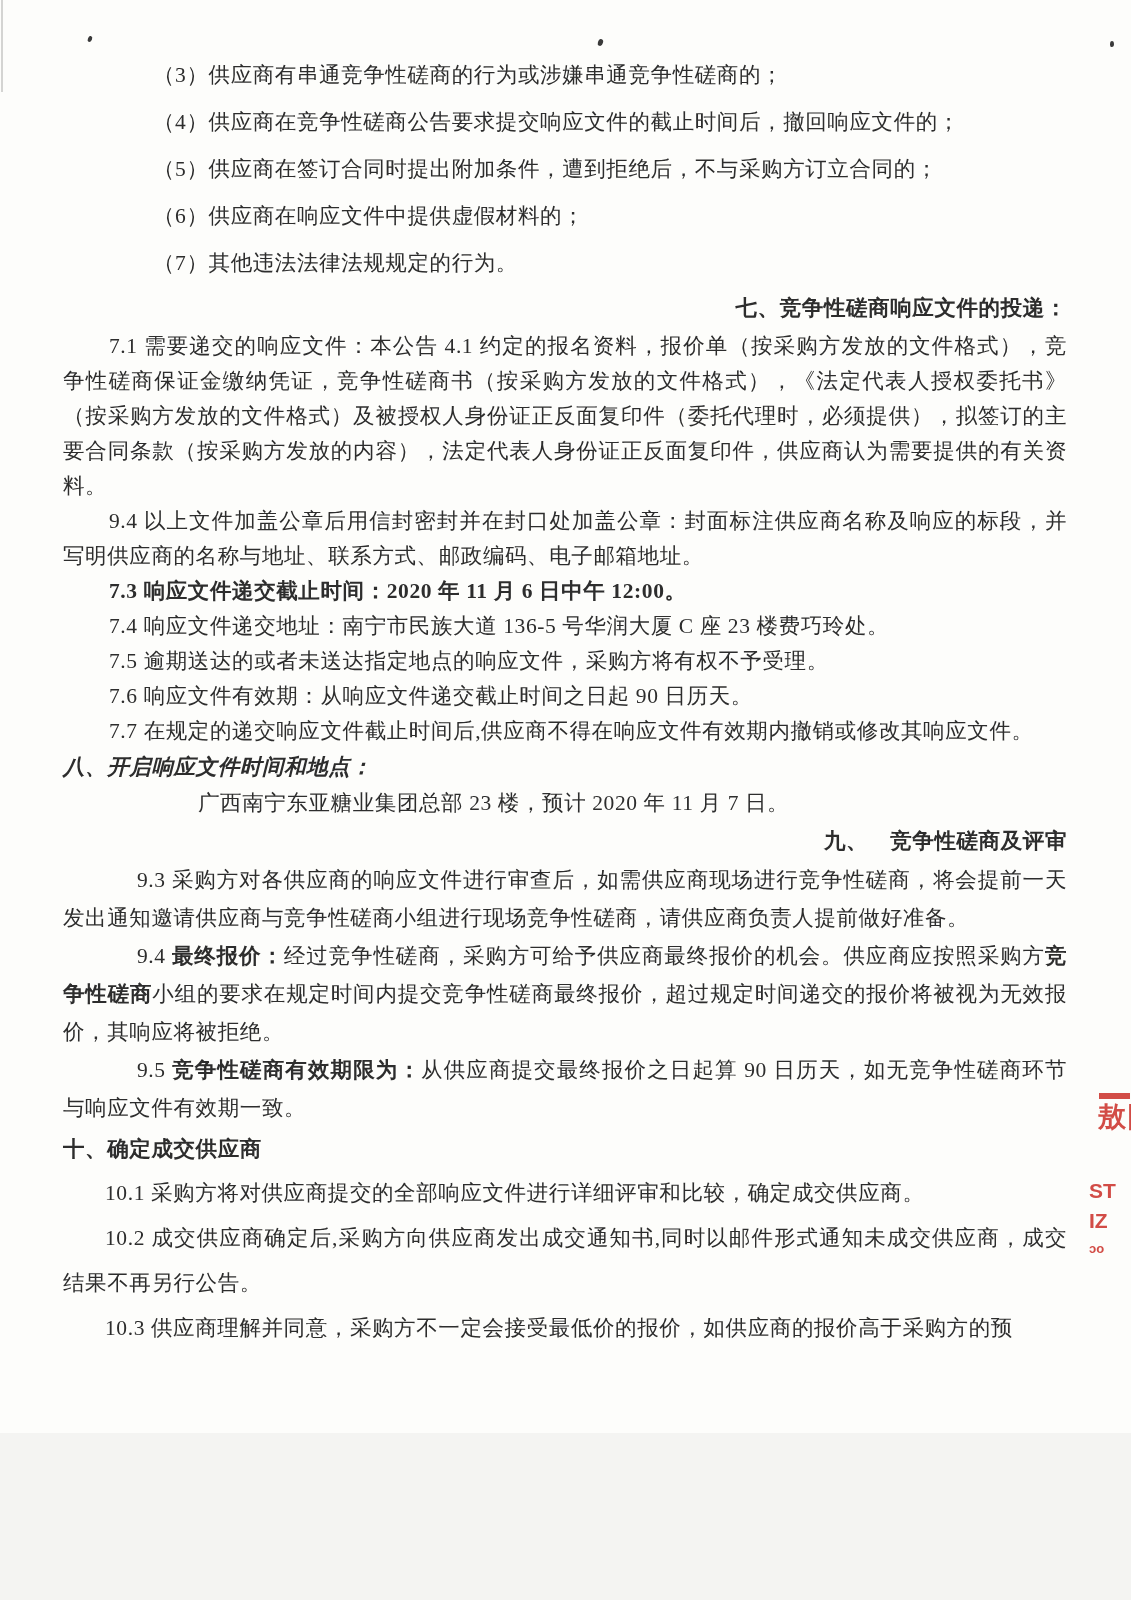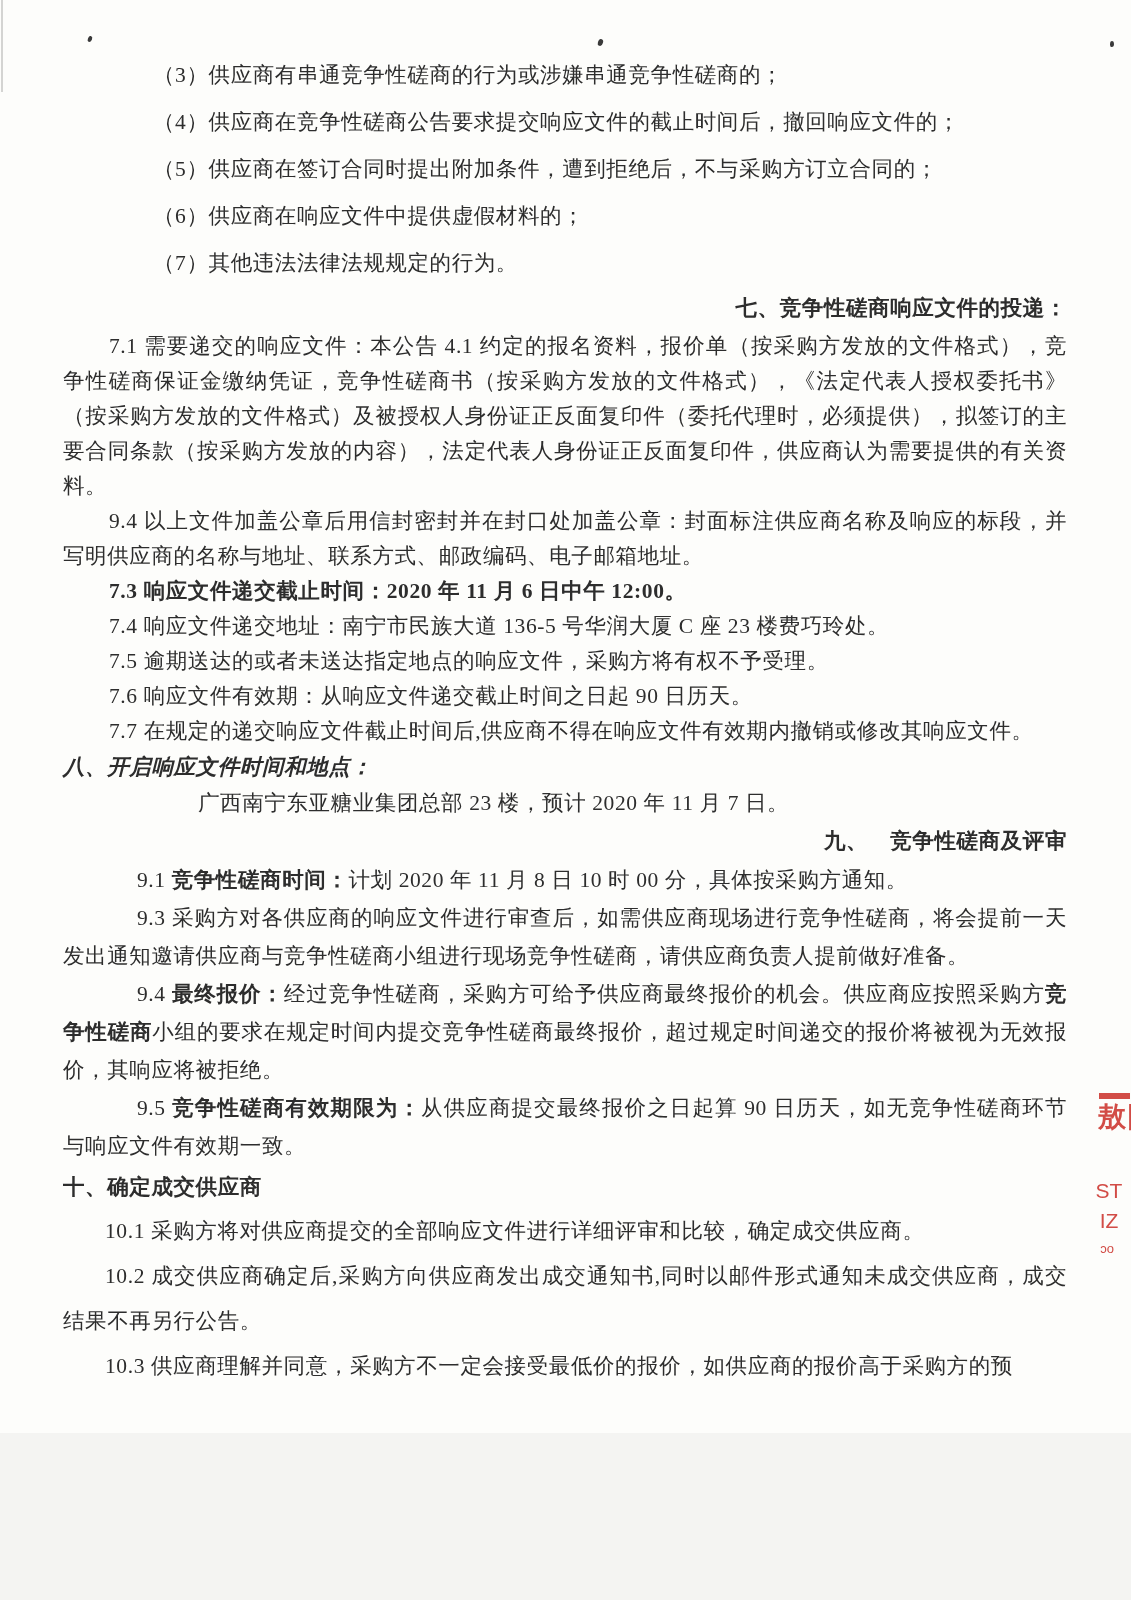--- a/index.html
+++ b/index.html
@@ -55,23 +55,23 @@
     position:absolute;top:1093px;right:0;width:33px;height:56px;
     overflow:hidden;color:#d24c46;
   }
   .stamp-cn .bar{width:31px;height:6px;background:#d24c46;margin:0 0 2px 1px;}
   .stamp-cn .glyphs{
     display:inline-block;white-space:nowrap;
     font-weight:bold;font-size:28px;line-height:32px;letter-spacing:2px;
   }
   .stamp-latin{
     position:absolute;top:1176px;right:2px;width:40px;
-    text-align:center;color:#d24c46;
+    text-align:left;color:#d24c46;
     font-family:"Liberation Sans","DejaVu Sans",sans-serif;
-    font-weight:normal;
+    font-weight:bold;
   }
   .stamp-latin .l1,.stamp-latin .l2{font-size:21px;line-height:30px;display:block;}
   .stamp-latin .l3{font-size:13px;line-height:26px;display:block;padding-right:4px;}
   
   .speck{position:absolute;background:#3a3a3a;border-radius:50% 50% 60% 40%;}
   .speck.s1{left:88px;top:36px;width:4px;height:6px;transform:rotate(20deg);}
   .speck.s2{left:598px;top:39px;width:5px;height:7px;transform:rotate(15deg);}
   .speck.s3{left:1110px;top:41px;width:4px;height:6px;}
   .speck.s4{left:565px;top:1516px;width:3px;height:4px;}
   .edge-line{position:absolute;left:1px;top:0;width:2px;height:92px;background:#d4d4d2;}
@@ -97,21 +97,20 @@
       <p class="p7"><span>7.1 需要递交的响应文件：本公告 4.1 约定的报名资料，报价单（按采购方发放的文件格式），竞争性磋商保证金缴纳凭证，竞争性磋商书（按采购方发放的文件格式），《法定代表人授权委托书》（按采购方发放的文件格式）及被授权人身份证正反面复印件（委托代理时，必须提供），拟签订的主要合同条款（按采购方发放的内容），法定代表人身份证正反面复印件，供应商认为需要提供的有关资料。</span></p>
       <p class="p7"><span>9.4 以上文件加盖公章后用信封密封并在封口处加盖公章：封面标注供应商名称及响应的标段，并写明供应商的名称与地址、联系方式、邮政编码、电子邮箱地址。</span></p>
       <p class="p7-bold"><span class="b">7.3 响应文件递交截止时间：2020 年 11 月 6 日中午 12:00。</span></p>
       <p class="p7"><span>7.4 响应文件递交地址：南宁市民族大道 136-5 号华润大厦 C 座 23 楼费巧玲处。</span></p>
       <p class="p7"><span>7.5 逾期送达的或者未送达指定地点的响应文件，采购方将有权不予受理。</span></p>
       <p class="p7"><span>7.6 响应文件有效期：从响应文件递交截止时间之日起 90 日历天。</span></p>
       <p class="p7"><span>7.7 在规定的递交响应文件截止时间后,供应商不得在响应文件有效期内撤销或修改其响应文件。</span></p>
       <p class="h8"><span class="b">八、开启响应文件时间和地点：</span></p>
       <p class="p-addr"><span>广西南宁东亚糖业集团总部 23 楼，预计 2020 年 11 月 7 日。</span></p>
       <p class="h9"><span class="b">九、　竞争性磋商及评审</span></p>
-      <p class="p9"><span>9.1 </span><span class="b">竞争性磋商时间：</span><span>计划 2020 年 11 月 8 日 10 时 00 分，具体按采购方通知。</span></p>
       <p class="p9"><span>9.3 采购方对各供应商的响应文件进行审查后，如需供应商现场进行竞争性磋商，将会提前一天发出通知邀请供应商与竞争性磋商小组进行现场竞争性磋商，请供应商负责人提前做好准备。</span></p>
       <p class="p9"><span>9.4 </span><span class="b">最终报价：</span><span>经过竞争性磋商，采购方可给予供应商最终报价的机会。供应商应按照采购方</span><span class="b">竞争性磋商</span><span>小组的要求在规定时间内提交竞争性磋商最终报价，超过规定时间递交的报价将被视为无效报价，其响应将被拒绝。</span></p>
       <p class="p9"><span>9.5 </span><span class="b">竞争性磋商有效期限为：</span><span>从供应商提交最终报价之日起算 90 日历天，如无竞争性磋商环节与响应文件有效期一致。</span></p>
       <p class="h10"><span class="b">十、确定成交供应商</span></p>
       <p class="p10"><span>10.1 采购方将对供应商提交的全部响应文件进行详细评审和比较，确定成交供应商。</span></p>
       <p class="p10"><span>10.2 成交供应商确定后,采购方向供应商发出成交通知书,同时以邮件形式通知未成交供应商，成交结果不再另行公告。</span></p>
       <p class="p10"><span>10.3 供应商理解并同意，采购方不一定会接受最低价的报价，如供应商的报价高于采购方的预</span></p>
     </div>
 
   <div class="stamp-cn">

